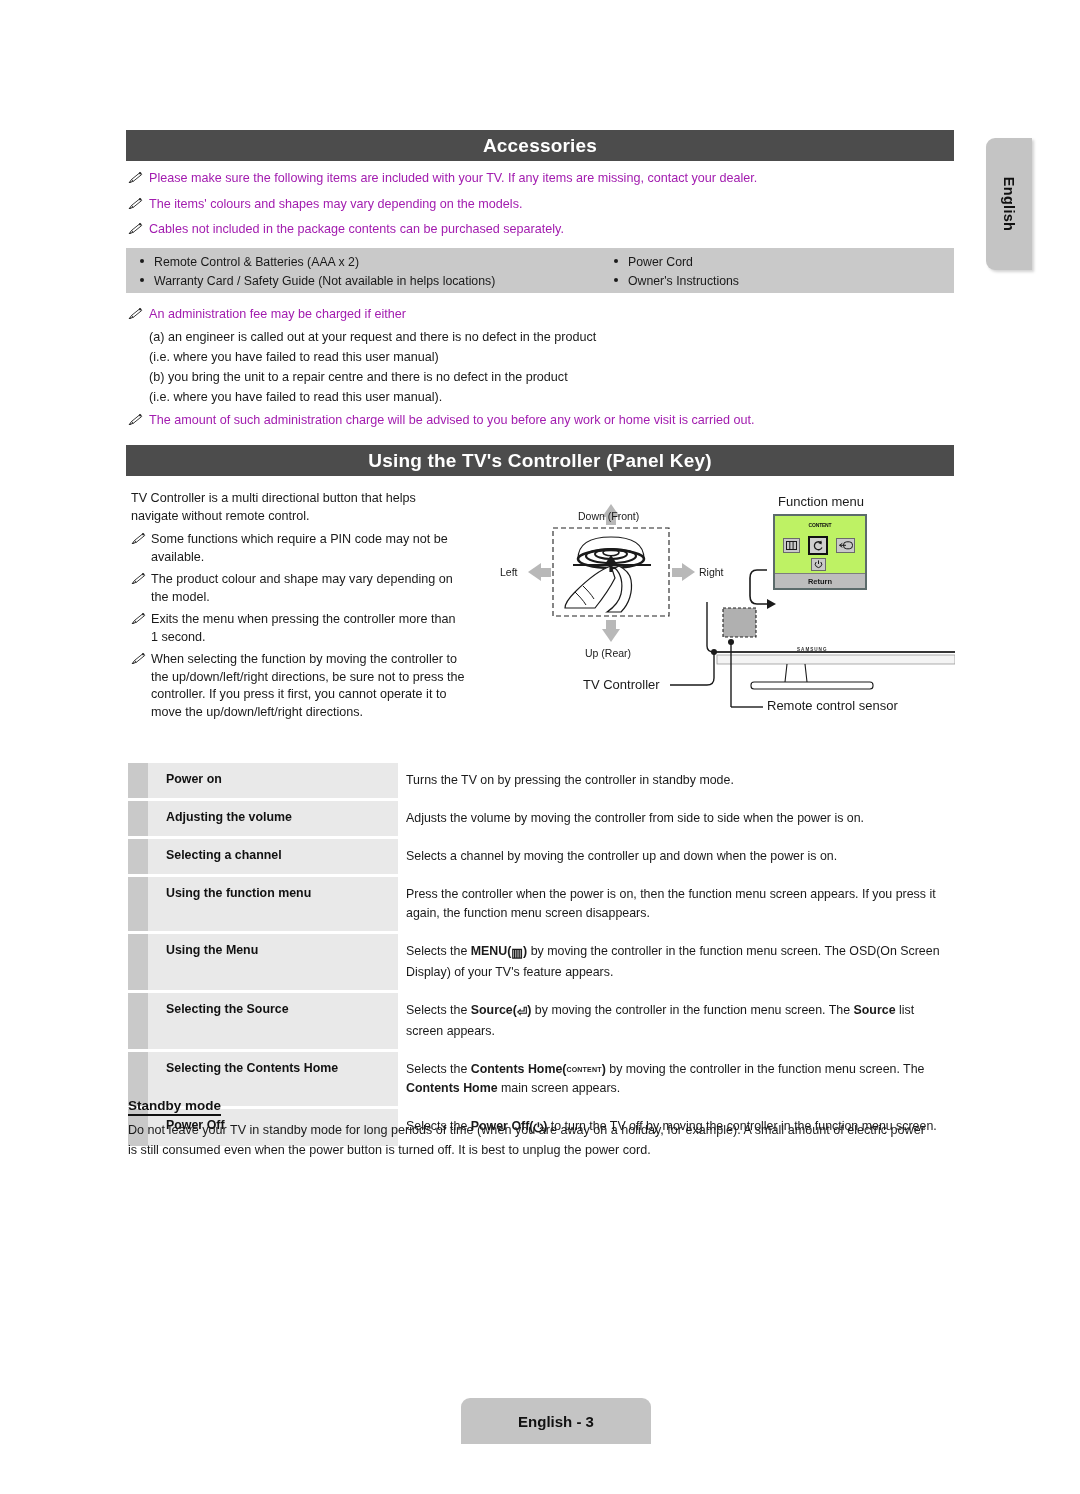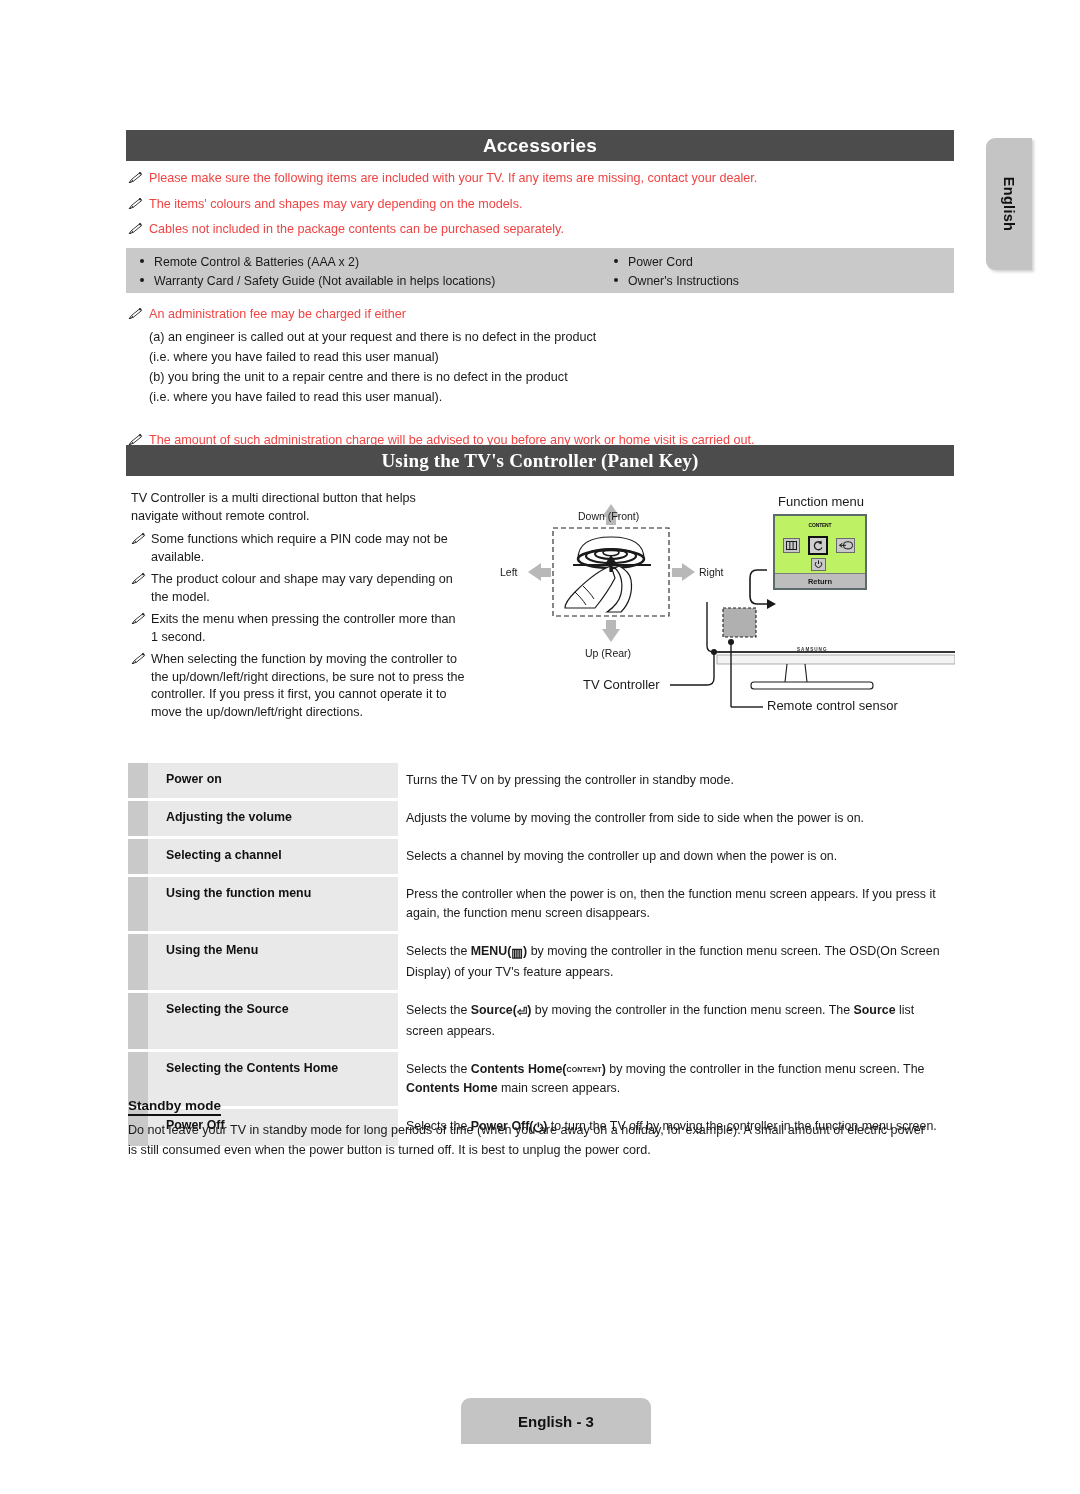--- a/index.html
+++ b/index.html
@@ -53,21 +53,21 @@
     letter-spacing: 0.2px;
   }
 
   
   .note {
     position: absolute;
     display: flex;
     align-items: flex-start;
     font-size: 12.6px;
     line-height: 17px;
-    color: #ef4444;
+    color: #a21caf;
   }
   .note .pencil { flex: 0 0 auto; margin-right: 6px; margin-top: 1px; }
   .note .txt { white-space: nowrap; }
 
   .indent-line {
     position: absolute;
     font-size: 12.6px;
     line-height: 17px;
     white-space: nowrap;
   }
@@ -292,35 +292,35 @@
         </svg>
     </span>
     <span class="txt">An administration fee may be charged if either</span>
   </div>
 
   <div class="indent-line" style="left:149px; top:329px;">(a) an engineer is called out at your request and there is no defect in the product</div>
   <div class="indent-line" style="left:149px; top:349px;">(i.e. where you have failed to read this user manual)</div>
   <div class="indent-line" style="left:149px; top:369px;">(b) you bring the unit to a repair centre and there is no defect in the product</div>
   <div class="indent-line" style="left:149px; top:389px;">(i.e. where you have failed to read this user manual).</div>
 
-  <div class="note" style="left:128px; top:432px;text-align:center;">
+  <div class="note" style="left:128px; top:412px;text-align:center;">
     <span class="pencil">
       <svg width="15" height="13" viewBox="0 0 15 13">
           <g fill="none" stroke="#222" stroke-width="0.9">
         <path d="M1.2 11.6 L3.6 8.4 L12.0 1.6 L13.7 3.5 L5.3 10.3 Z"></path>
         <path d="M3.6 8.4 L5.3 10.3"></path>
             <path d="M1.2 11.6 L3.3 10.9"></path>
         <circle cx="12.2" cy="2.3" r="0.8" fill="#222"></circle>
       </g>
         </svg>
     </span>
     <span class="txt">The amount of such administration charge will be advised to you before any work or home visit is carried out.</span>
   </div>
 
-  <div class="sec-bar" style="top:445px;font-family:Liberation Serif, serif;">
+  <div class="sec-bar" style="top:445px;">
     <span>Using the TV's Controller (Panel Key)</span>
   </div>
 
   <div class="intro">TV Controller is a multi directional button that helps navigate without remote control.</div>
 
   <div class="note-block" style="top:531px;">
     <span class="pencil">
       <svg width="15" height="13" viewBox="0 0 15 13">
           <g fill="none" stroke="#222" stroke-width="0.9">
         <path d="M1.2 11.6 L3.6 8.4 L12.0 1.6 L13.7 3.5 L5.3 10.3 Z"></path>

